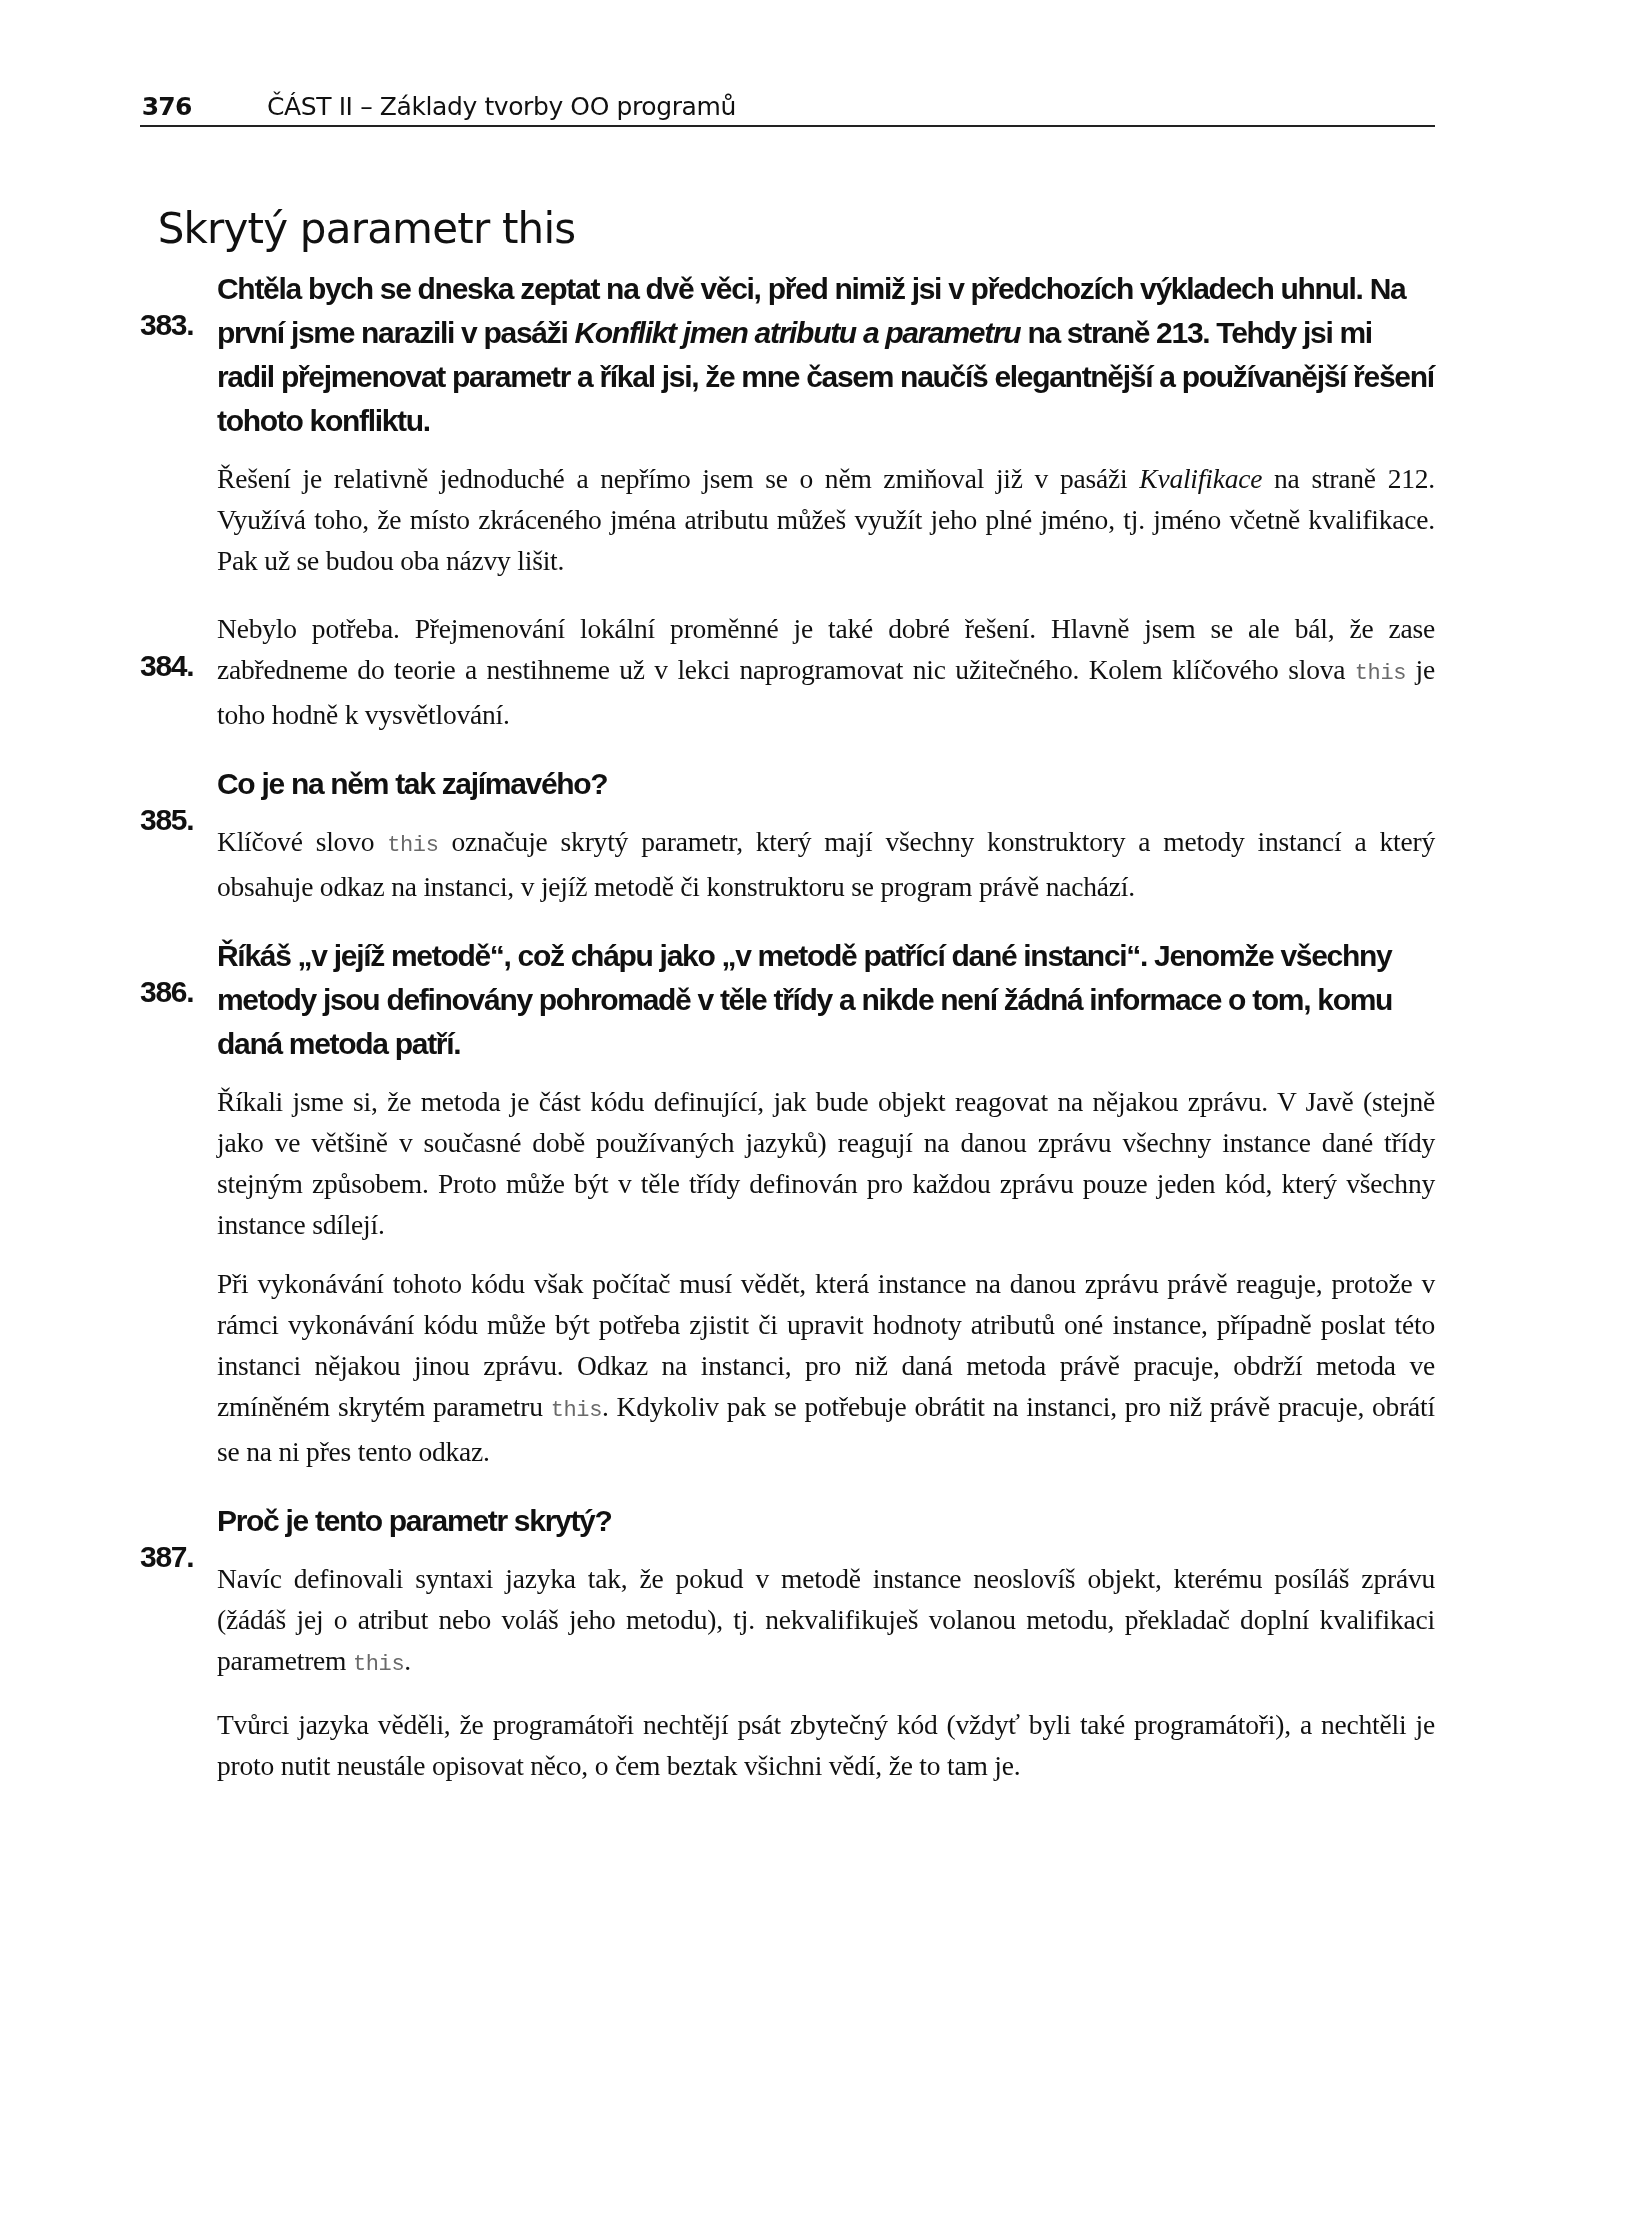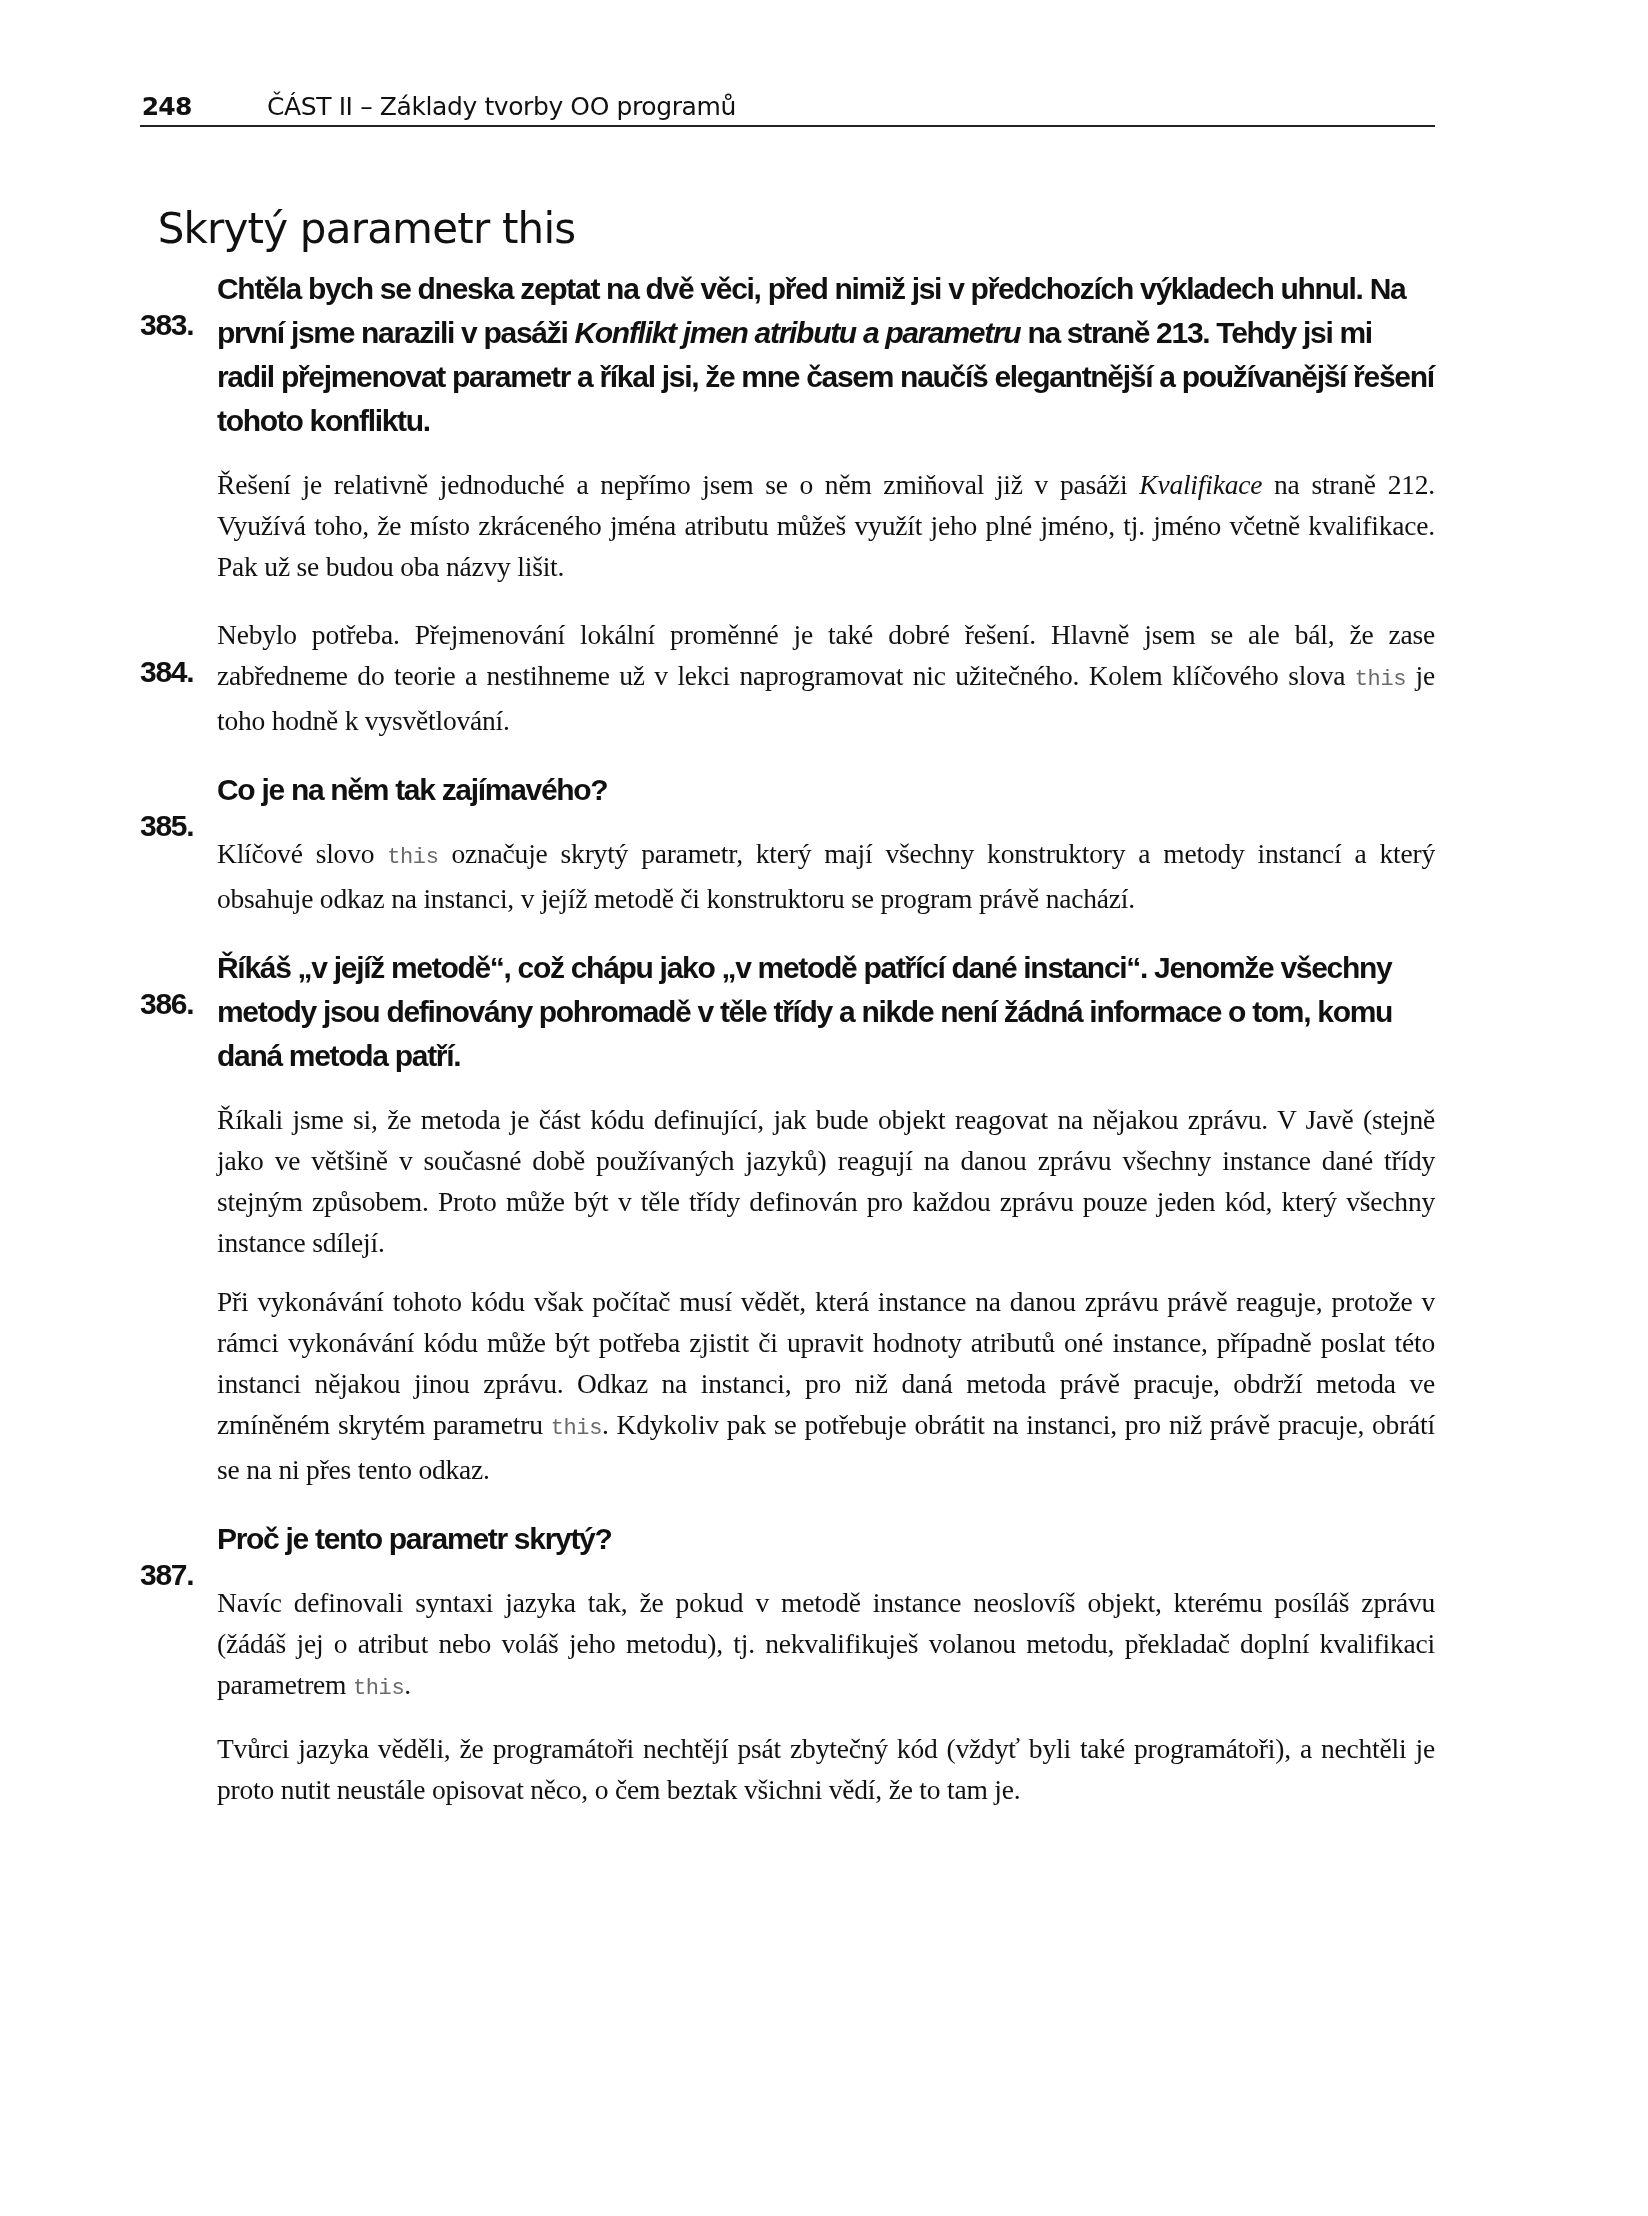--- a/index.html
+++ b/index.html
@@ -77,40 +77,40 @@
       top: 0;
       margin-top: 36px;
     }
     .question em { font-style: italic; }
     .answer {
       padding-left: 77px;
       font-family: "Liberation Serif", serif;
       font-size: 27.5px;
       line-height: 41px;
       text-align: justify;
-      margin-top: 21px;
+      margin-top: 15px;
       letter-spacing: -0.2px;
     }
     .answer p { margin: 0 0 18.4px 0; }
     .answer em { font-style: italic; }
     .code {
       font-family: "Liberation Mono", monospace;
       font-size: 22px;
       color: #6a6a6a;
       letter-spacing: -0.4px;
     }
     .qa + .qa { margin-top: 27px; }
   </style>
 </head>
 <body>
 
 <div class="page">
 
   <div class="running-header">
-    <span class="page-number">248</span>
+    <span class="page-number">376</span>
     <span class="part-title">ČÁST II – Základy tvorby OO programů</span>
   </div>
 
   <h1 class="section-title">Skrytý parametr this</h1>
 
   <div class="qa-list">
 
     <div class="qa">
       <div class="question">
         <span class="num">383.</span>

